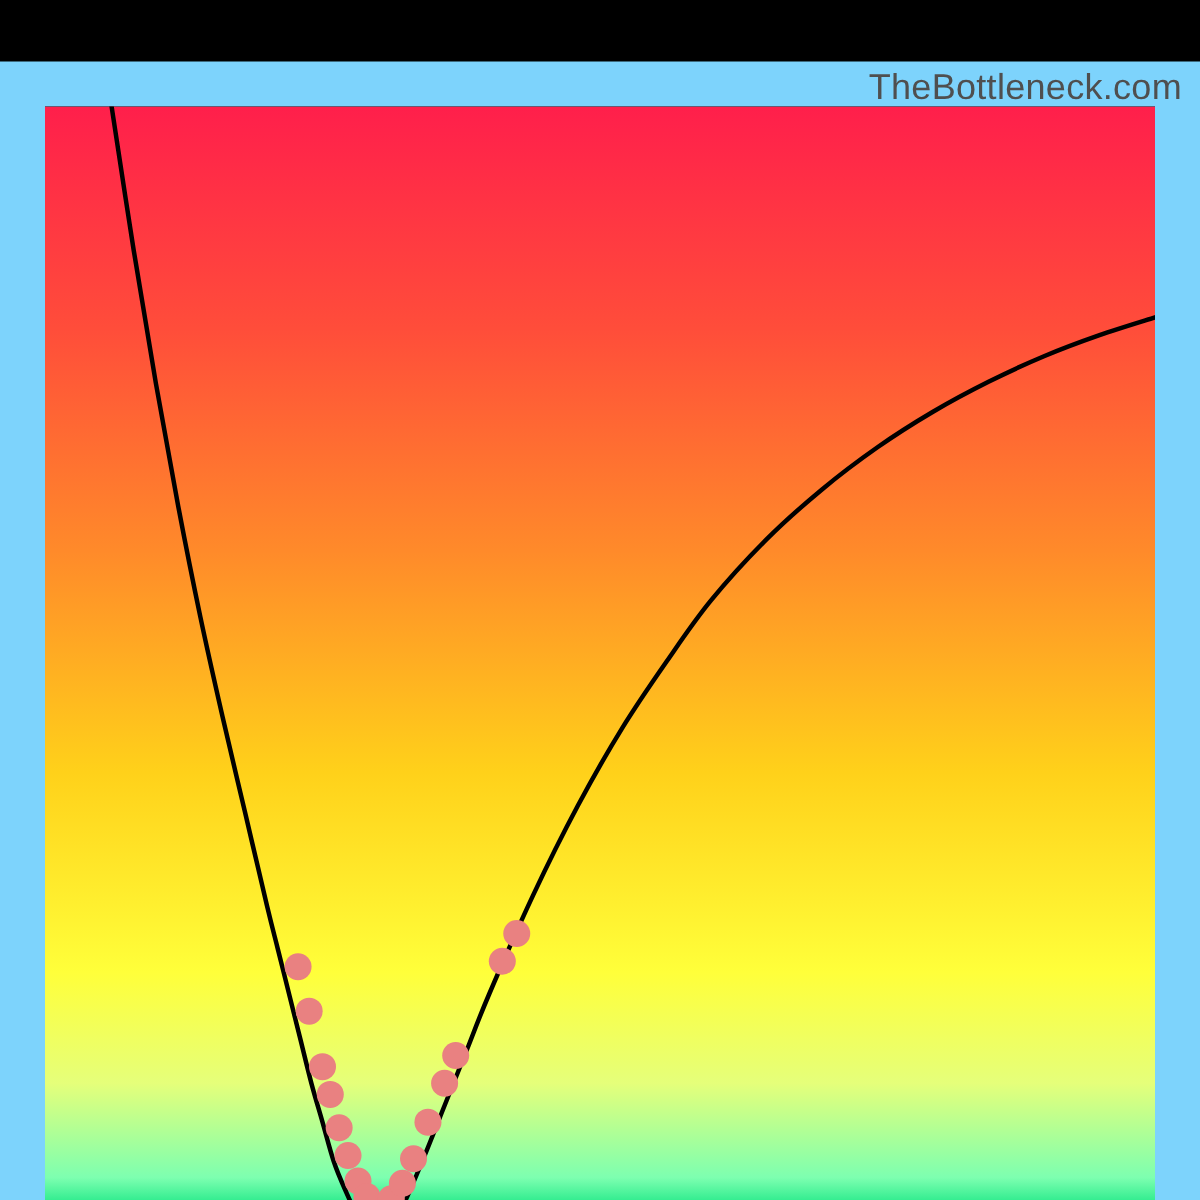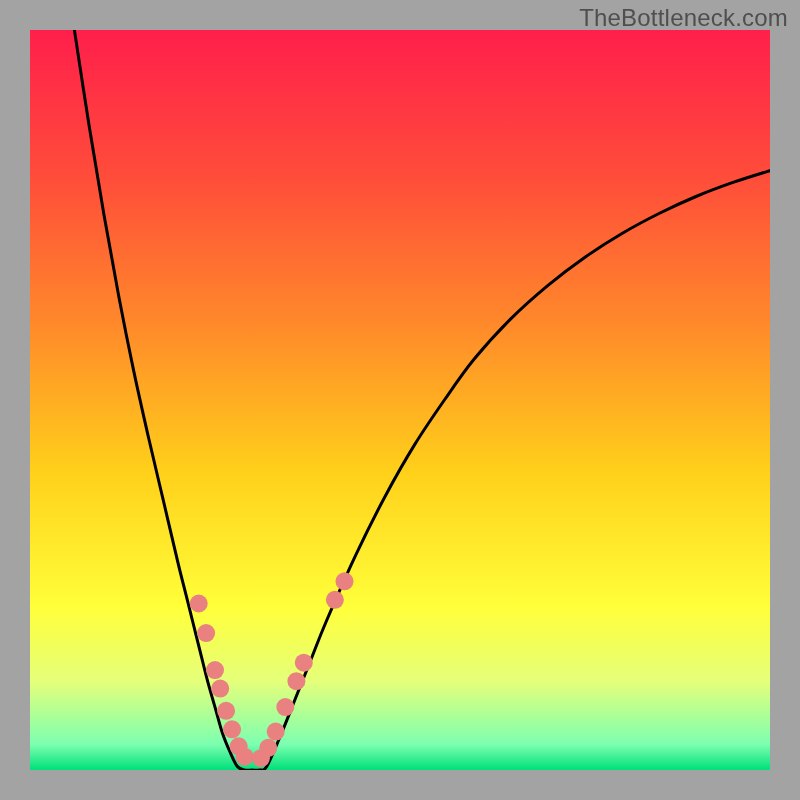--- a/index.html
+++ b/index.html
@@ -7,21 +7,22 @@
     padding: 0;
     width: 800px;
     height: 800px;
     overflow: hidden;
     background: #000;
     font-family: Arial, Helvetica, sans-serif;
   }
   .frame {
     position: absolute;
     inset: 0;
-    background: #a3a3a3;
+    background: #7dd3fc;
+    margin-top: 41px;
   }
   .watermark {
     position: absolute;
     top: 4px;
     right: 12px;
     color: #4f4f4f;
     font-size: 24px;
     font-weight: 500;
     letter-spacing: 0.2px;
     z-index: 10;

